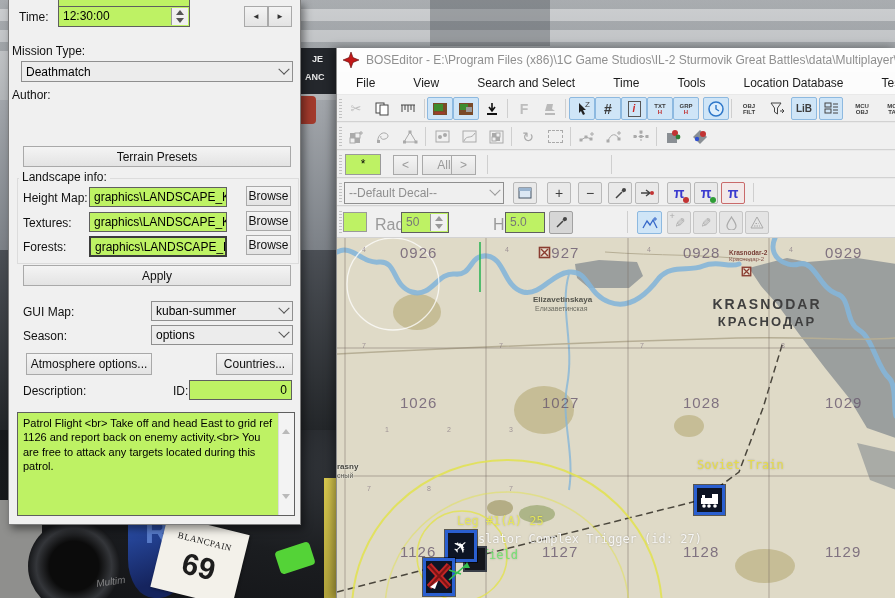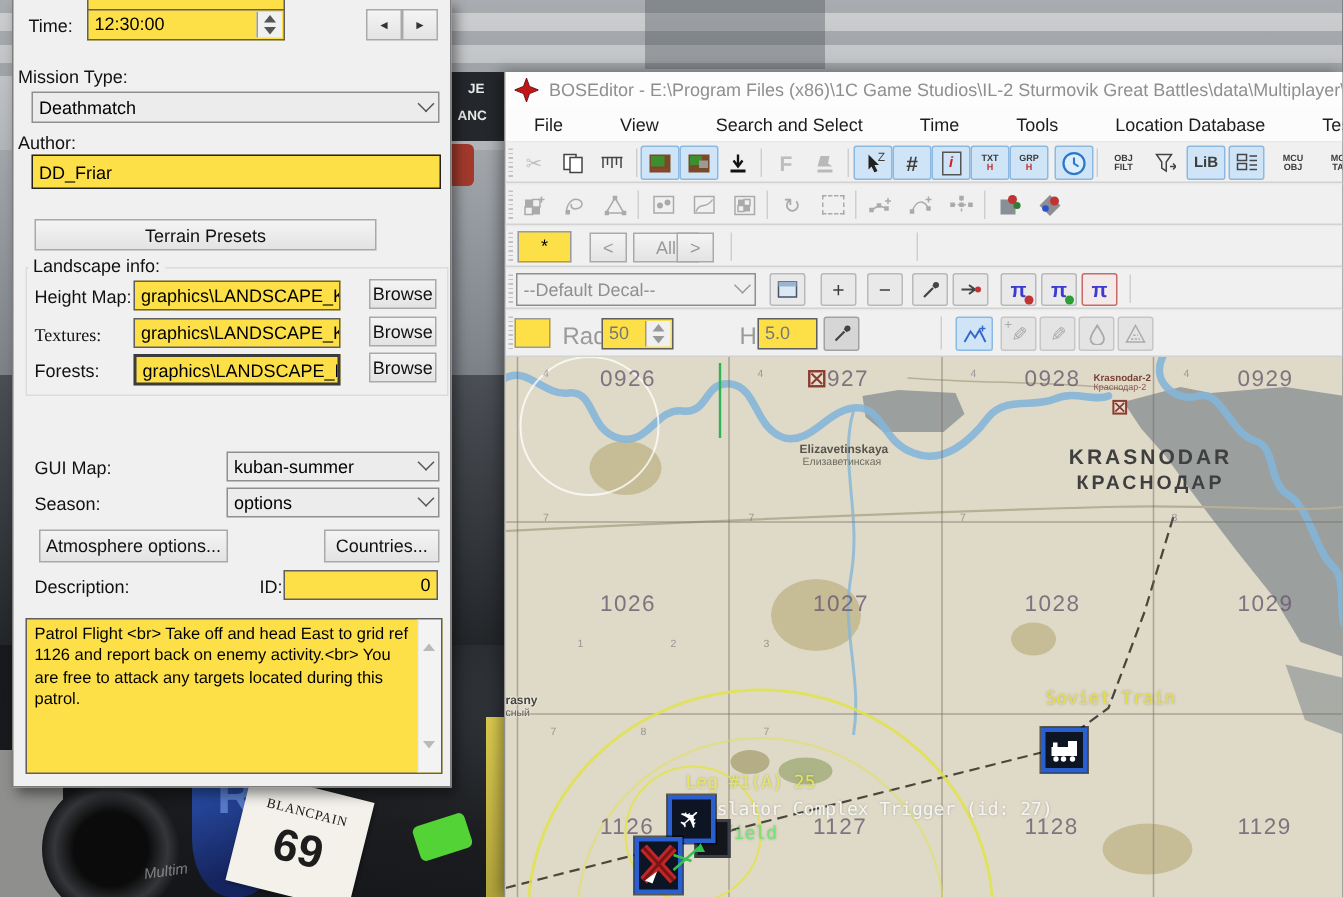--- a/index.html
+++ b/index.html
@@ -6,21 +6,21 @@
   #screen{position:relative;width:895px;height:598px;overflow:hidden;
     font-family:"Liberation Sans",sans-serif;background:#6e7176;}
   .abs{position:absolute;}
   
   .ph{position:absolute;}
   
   .dialog{position:absolute;left:8px;top:0;width:291px;height:524px;background:#f0f0f0;
     border:1px solid #7c7c7c;border-top:none;box-shadow:3px 4px 8px rgba(0,0,0,.45);
     font-size:12px;color:#000;z-index:10;}
   .lbl{position:absolute;white-space:nowrap;color:#111;}
-  .tb{position:absolute;background:#fde047;border:1px solid #5f5f5f;box-sizing:border-box;
+  .tb{position:absolute;background:#bef264;border:1px solid #5f5f5f;box-sizing:border-box;
     font-size:12px;padding:2px 4px;white-space:nowrap;overflow:hidden;}
   .btn{position:absolute;background:linear-gradient(#f4f4f4,#e3e3e3);border:1px solid #a9a9a9;
     box-sizing:border-box;display:flex;align-items:center;justify-content:center;
     font-size:12px;color:#111;}
   .combo{position:absolute;background:#ececec;border:1px solid #8f8f8f;box-sizing:border-box;
     display:flex;align-items:center;padding:0 4px;font-size:12px;}
   .chev{width:7px;height:7px;border-right:1.6px solid #555;border-bottom:1.6px solid #555;
     transform:rotate(45deg) translate(-2px,-2px);margin-left:auto;}
   .spin{position:absolute;right:1px;top:1px;bottom:1px;width:16px;background:#f0f0f0;
     border-left:1px solid #9a9a9a;display:flex;flex-direction:column;}
@@ -112,55 +112,55 @@
       <span style="font-size:8px;color:#333;">►</span>
     </div>
 
     <span class="lbl" style="left:3px;top:44px;">Mission Type:</span>
     <div class="combo" style="left:12px;top:61px;width:272px;height:21px;">
       <span>Deathmatch</span>
       <span class="chev"></span>
     </div>
 
     <span class="lbl" style="left:3px;top:88px;">Author:</span>
-    <div class="tb" style="left:12px;top:103px;width:273px;height:23px;border:1px solid #232323;padding-top:4px;">
-      <span>DD_Friar</span>
-    </div>
-
-    <div class="btn" style="left:14px;top:146px;width:228px;height:21px;">
+
+    <div class="btn" style="left:14px;top:146px;width:268px;height:21px;">
       <span>Terrain Presets</span>
     </div>
 
     <div class="grp-box" style="left:8px;top:178px;width:280px;height:84px;"></div>
     <span class="lbl" style="left:10px;top:170px;background:#f0f0f0;padding:0 3px;">Landscape info:</span>
 
     <span class="lbl" style="left:14px;top:191px;">Height Map:</span>
     <div class="tb" style="left:80px;top:187px;width:138px;height:20px;">
       <span>graphics\LANDSCAPE_Kuba</span>
     </div>
     <div class="btn" style="left:237px;top:186px;width:45px;height:20px;">
       <span>Browse</span>
     </div>
 
-    <span class="lbl" style="left:14px;top:216px;font-family:Liberation Serif, serif;">Textures:</span>
+    <span class="lbl" style="left:14px;top:216px;">Textures:</span>
     <div class="tb" style="left:80px;top:212px;width:138px;height:20px;">
       <span>graphics\LANDSCAPE_Kuba</span>
     </div>
     <div class="btn" style="left:237px;top:211px;width:45px;height:20px;">
       <span>Browse</span>
     </div>
 
     <span class="lbl" style="left:14px;top:240px;">Forests:</span>
     <div class="tb" style="left:80px;top:236px;width:138px;height:21px;border:2px solid #3c3c3c;">
       <span>graphics\LANDSCAPE_Kuba</span>
     </div>
     <div class="btn" style="left:237px;top:235px;width:45px;height:20px;">
       <span>Browse</span>
     </div>
 
+    <div class="btn" style="left:14px;top:265px;width:268px;height:21px;">
+      <span>Apply</span>
+    </div>
 
     <span class="lbl" style="left:14px;top:305px;">GUI Map:</span>
     <div class="combo" style="left:142px;top:301px;width:142px;height:20px;">
       <span>kuban-summer</span>
       <span class="chev"></span>
     </div>
 
     <span class="lbl" style="left:14px;top:329px;">Season:</span>
     <div class="combo" style="left:142px;top:325px;width:142px;height:20px;">
       <span>options</span>

